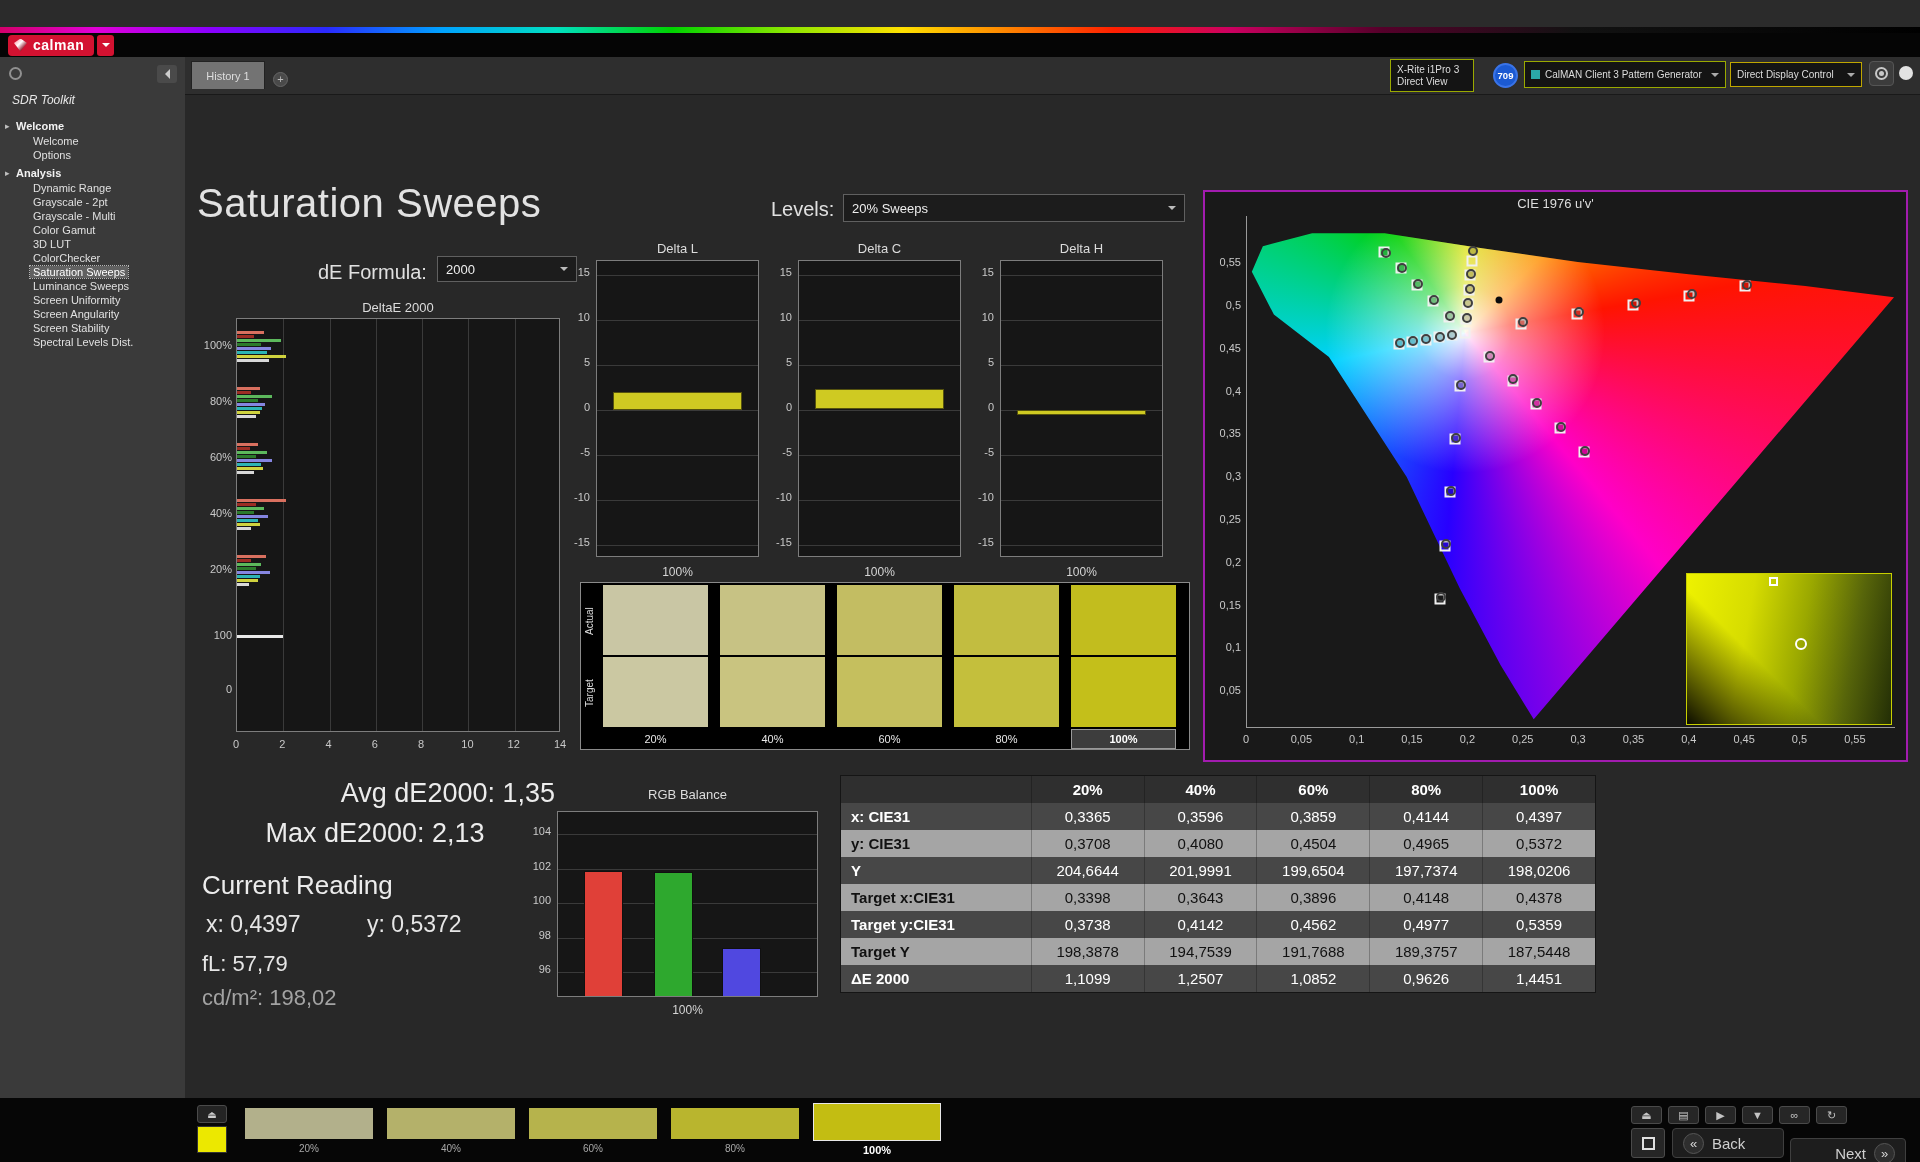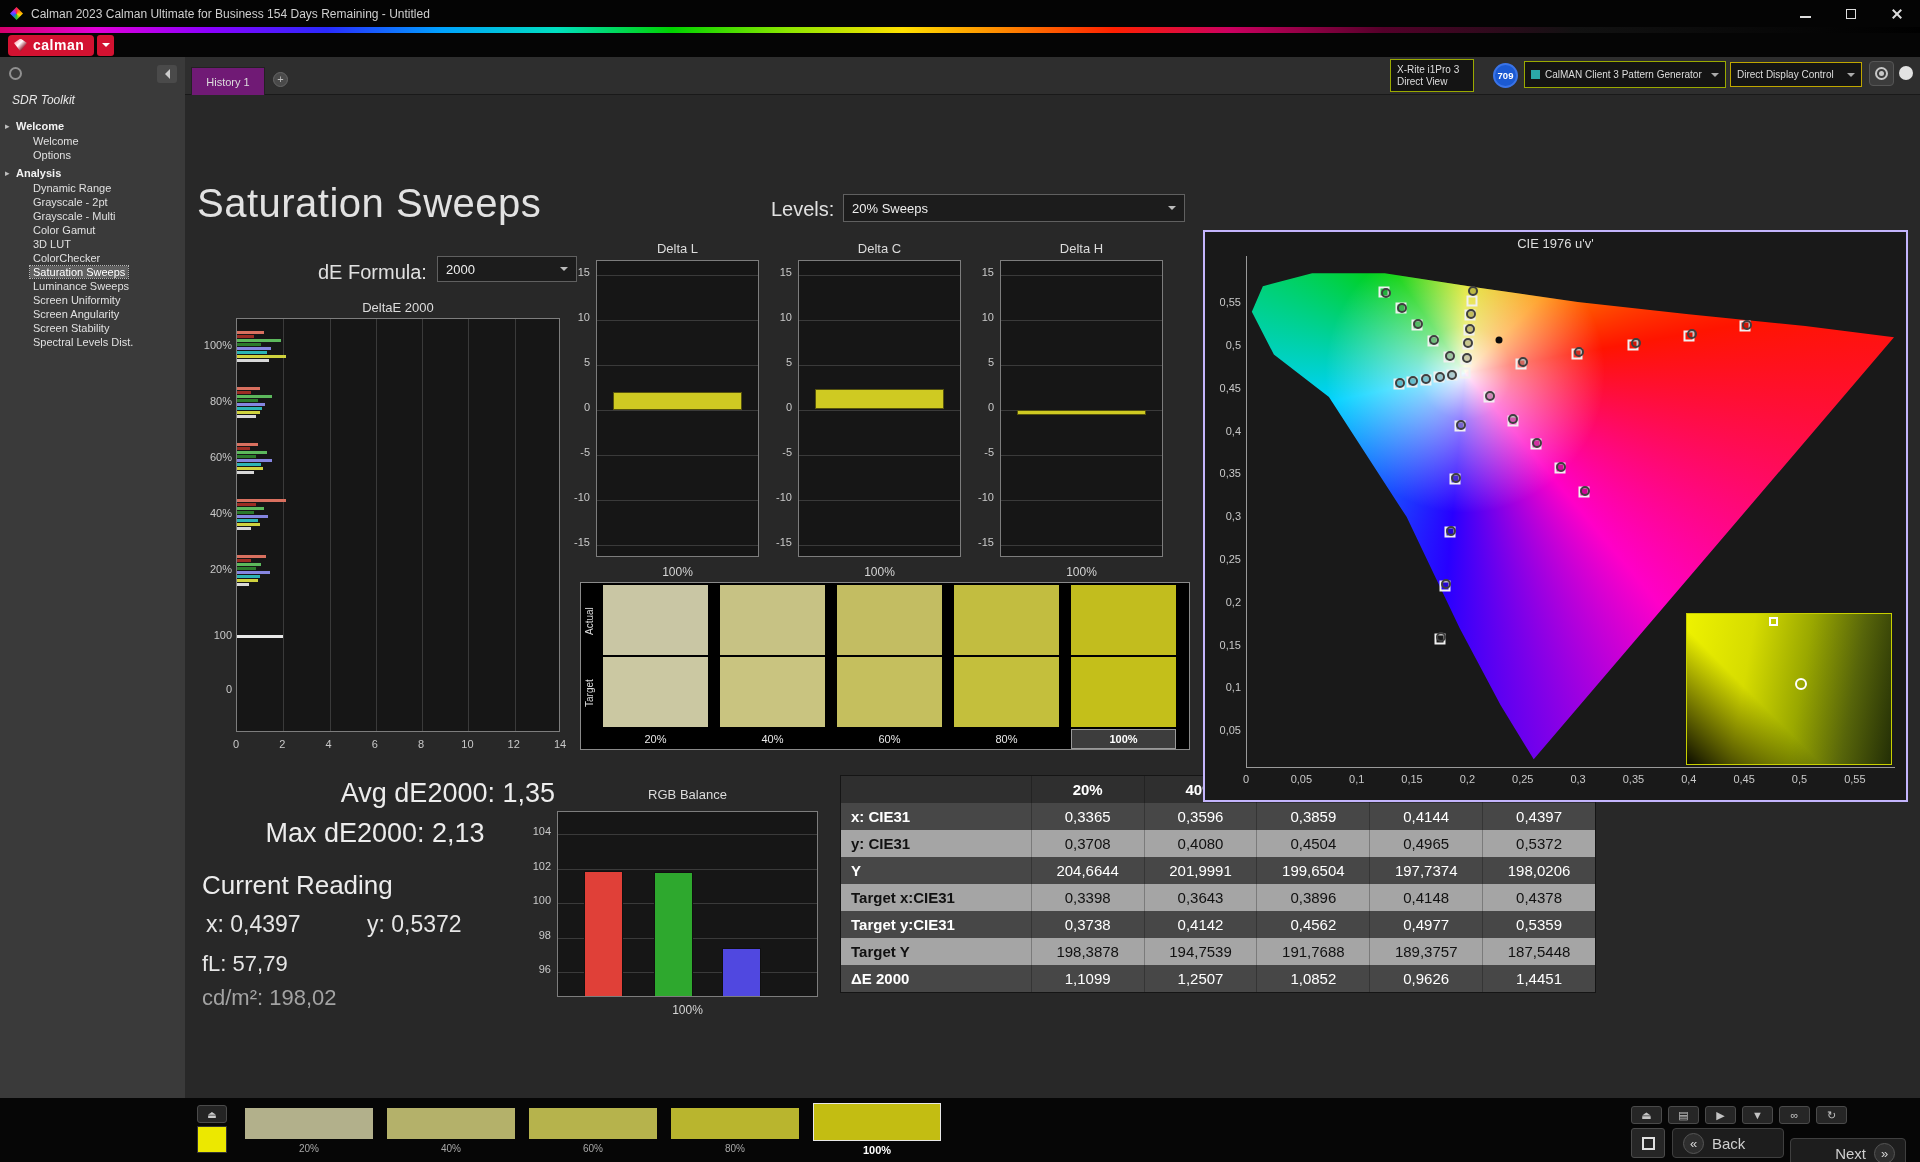--- a/index.html
+++ b/index.html
@@ -21,21 +21,21 @@
   .rainbow{position:absolute;left:0;top:27px;width:1920px;height:6px;background:linear-gradient(90deg,#d4006a 0%,#e100d8 5%,#8a00ff 11%,#2a2aff 17%,#00a2ff 23%,#00e0c0 29%,#00d200 35%,#8ce600 41%,#ffe000 47%,#ff8c00 52%,#ff2000 58%,#cc0060 64%,#55002a 72%,#121212 82%,#000 100%);}
   .logobar{position:absolute;left:0;top:33px;width:1920px;height:24px;background:#050505;display:flex;align-items:center;}
   .brand{margin-left:8px;height:21px;background:#d31231;border-radius:4px;display:flex;align-items:center;padding:0 10px 0 6px;gap:6px;}
   .brand-gem{width:13px;height:13px;background:linear-gradient(135deg,#ff8090,#ffffff 40%,#8c0a1f 75%);clip-path:polygon(50% 0,100% 35%,50% 100%,0 35%);}
   .brand-name{color:#fff;font-weight:bold;font-size:14px;letter-spacing:.5px;}
   .brand-arrow{margin-left:3px;width:17px;height:21px;background:#d31231;border-radius:3px;display:flex;align-items:center;justify-content:center;}
   .caret{width:0;height:0;border:4px solid transparent;border-top-color:#fff;margin-top:4px;flex:none;}
 
   
   .toolbar{position:absolute;left:185px;top:57px;width:1735px;height:38px;background:#2e2e2e;border-bottom:1px solid #191919;}
-  .tab{position:absolute;left:6px;top:10px;width:74px;height:28px;background:#701a75;border:1px solid #222;border-bottom:none;color:#ddd;font-size:11px;display:flex;align-items:center;justify-content:center;text-align:center;}
+  .tab{position:absolute;left:6px;top:4px;width:74px;height:28px;background:#737373;border:1px solid #222;border-bottom:none;color:#ddd;font-size:11px;display:flex;align-items:center;justify-content:center;text-align:center;}
   .tab-add{position:absolute;left:88px;top:15px;width:15px;height:15px;border-radius:50%;background:#4a4a4a;border:1px solid #666;color:#bbb;font-size:11px;text-align:center;line-height:12px;}
   .tab-add::before{content:"+";}
   .devbox{position:absolute;background:#141414;color:#ddd;font-size:10px;display:flex;align-items:center;}
   #dev-meter{left:1390px;top:59px;width:84px;height:33px;border:1px solid #9aa900;flex-direction:column;justify-content:center;line-height:12px;align-items:flex-start;padding-left:6px;}
   .badge709{position:absolute;left:1493px;top:63px;width:25px;height:25px;border-radius:50%;background:#1b5ad2;border:2px solid #3a74e8;color:#fff;font-size:9.5px;font-weight:bold;display:flex;align-items:center;justify-content:center;}
   #dev-source{left:1524px;top:61px;width:202px;height:27px;border:1px solid #9aa900;padding:0 6px;gap:5px;}
   #dev-display{left:1730px;top:62px;width:132px;height:25px;border:1px solid #bfa600;padding:0 6px;}
   .devbox .caret{margin-left:auto;border-top-color:#aaa;}
   .dev-ico{width:9px;height:9px;background:#2ba8a8;flex:none;}
   .gear-btn{position:absolute;left:1869px;top:61px;width:25px;height:25px;background:#3c3c3c;border:1px solid #555;border-radius:4px;display:flex;align-items:center;justify-content:center;}
@@ -118,21 +118,21 @@
   .trow{display:flex;height:27px;}
   .trow.dark{background:#474747;color:#fff;}
   .trow.light{background:#a5a5a5;color:#111;}
   .trow.thead{background:#2f2f2f;color:#fff;}
   .tcell{display:flex;align-items:center;justify-content:center;font-size:15px;border-left:1px solid rgba(0,0,0,.25);}
   .tcell.tlabel{width:190px;justify-content:flex-start;padding-left:10px;font-weight:bold;border-left:none;}
   .tcell.tval,.tcell.thcell{width:113px;}
   .thcell{font-weight:bold;}
 
   
-  .cie-panel{position:absolute;left:1018px;top:95px;width:705px;height:572px;background:#191919;border:2px solid #c4b5fd;margin-top:40px;}
+  .cie-panel{position:absolute;left:1018px;top:95px;width:705px;height:572px;background:#191919;border:2px solid #a21caf;}
   .cie-title{position:absolute;left:0;top:4px;width:100%;text-align:center;color:#ddd;font-size:13px;}
   .cie-axis-x{position:absolute;left:41px;top:535px;width:649px;height:1px;background:#9a9a9a;}
   .cie-axis-y{position:absolute;left:41px;top:24px;width:1px;height:512px;background:#9a9a9a;}
   .cie-xlab{position:absolute;color:#c9c9c9;font-size:11px;width:40px;text-align:center;top:541px;}
   .cie-ylab{position:absolute;color:#c9c9c9;font-size:11px;width:34px;text-align:right;left:2px;}
   .cie-plot{position:absolute;left:41px;top:24px;width:648px;height:511px;overflow:hidden;}
   .locus{position:absolute;left:0;top:0;width:100%;height:100%;
     background:conic-gradient(from 0deg at 33.8% 22.9%, #d8e000 0deg,#ff9000 45deg,#ff1400 80deg,#ff00c8 140deg,#2800ff 185deg,#00d2ff 258deg,#00d000 325deg,#d8e000 360deg);
     clip-path:polygon(44.4% 98.5%,39.3% 87.9%,33% 72.9%,24.8% 51.1%,12.8% 27.6%,4.3% 19.3%,0.9% 10.9%,2.6% 5.9%,10.2% 3.4%,21.4% 3.4%,35.9% 6.2%,51.2% 9%,68.3% 11.4%,86.3% 13.7%,100% 15.9%);}
   .locus::after{content:"";position:absolute;inset:0;background:radial-gradient(circle at 33.8% 22.9%,rgba(255,255,255,.95) 0%,rgba(255,255,255,.5) 8%,rgba(255,255,255,0) 24%);}
@@ -160,33 +160,20 @@
   .tp-nav{position:absolute;top:30px;height:30px;background:#1d1d1d;border:1px solid #3f3f3f;border-radius:4px;display:flex;align-items:center;color:#cfcfcf;font-size:15px;gap:8px;padding:0 10px;}
   .tp-back{left:1672px;width:112px;}
   .tp-next{left:1790px;width:116px;justify-content:flex-end;margin-top:10px;}
   .tp-chip{width:21px;height:21px;border-radius:50%;background:#2e2e2e;border:1px solid #555;color:#d8d8d8;font-size:13px;display:flex;align-items:center;justify-content:center;flex:none;}
 </style>
 </head>
 <body>
 
 <div class="screen">
 
-  <div class="titlebar">
-    <span class="tb-icon"></span>
-    <span class="tb-title">Calman 2023 Calman Ultimate for Business 154 Days Remaining  - Untitled</span>
-    <div class="tb-btn">
-        <span class="glyph-min"></span>
-      </div>
-    <div class="tb-btn">
-        <span class="glyph-max"></span>
-      </div>
-    <div class="tb-btn">
-        <span class="glyph-close"></span>
-      </div>
-  </div>
 
   <div class="rainbow"></div>
 
   <div class="logobar">
     <div class="brand">
       <span class="brand-gem"></span>
       <span class="brand-name">calman</span>
     </div>
     <div class="brand-arrow">
         <span class="caret"></span>

